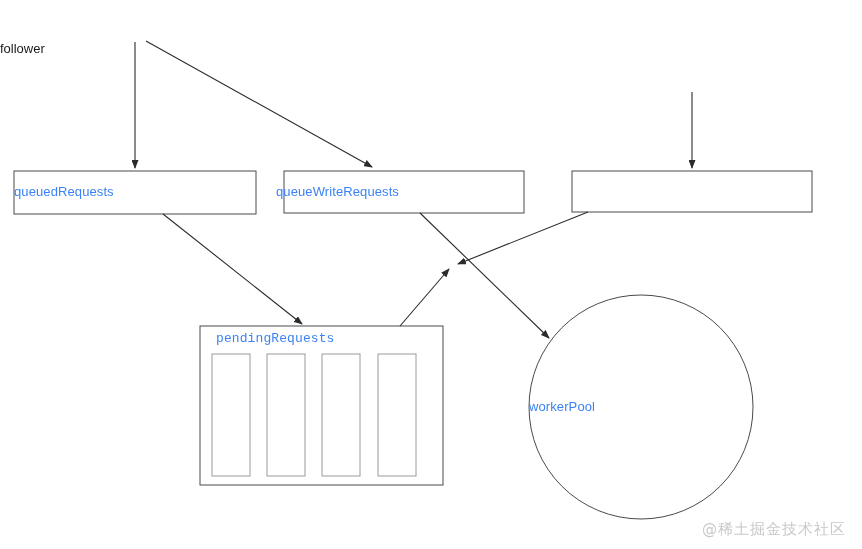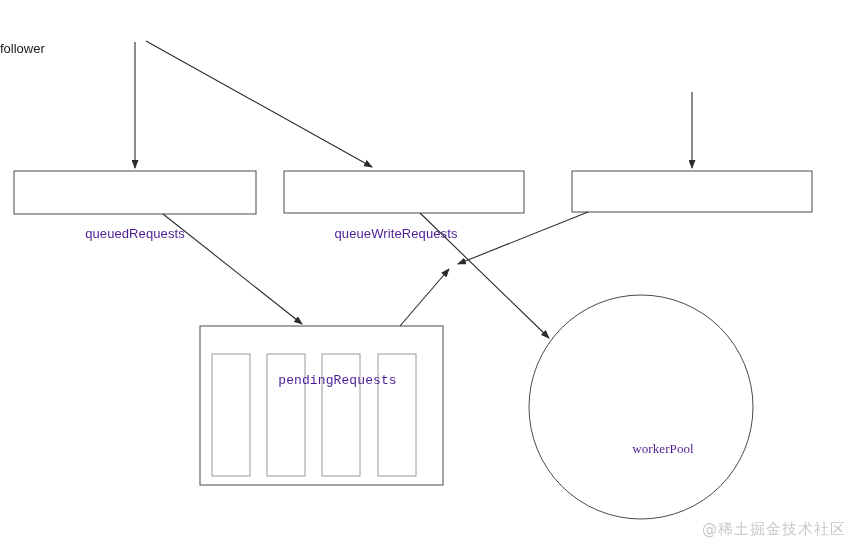--- a/index.html
+++ b/index.html
@@ -20,25 +20,24 @@
   #diagram-svg {
     position: absolute;
     left: 0;
     top: 0;
     width: 862px;
     height: 549px;
   }
   .node-label {
     position: absolute;
     font-size: 13px;
-    color: #4c1d95;
+    color: #3b82f6;
     white-space: nowrap;
-    text-align: center;
+    text-align: left;
     letter-spacing: 0.1px;
-    margin-top: 42px;
   }
   .actor-label {
     position: absolute;
     font-size: 13px;
     color: #1a1a1a;
     white-space: nowrap;
     margin-top: 19px;
   }
   .watermark {
     position: absolute;
@@ -100,22 +99,22 @@
     <line x1="588" y1="212" x2="458" y2="264" stroke="#2b2b2b" stroke-width="1.1" marker-end="url(#arrowhead)"></line>
 
     <line x1="400" y1="326" x2="449" y2="269" stroke="#2b2b2b" stroke-width="1.1" marker-end="url(#arrowhead)"></line>
   </svg>
 
   <div class="actor-label" style="left:0; top:22px; width:270px;">follower</div>
 
 
   <div class="node-label" style="left:14px; top:184px; width:242px;">queuedRequests</div>
 
-  <div class="node-label" style="left:300px; top:184px; width:192px;">queueWriteRequests</div>
+  <div class="node-label" style="left:276px; top:184px; width:192px;">queueWriteRequests</div>
 
 
   <div class="node-label" style="left:216px; top:331px; width:243px;font-family:Liberation Mono, monospace;">pendingRequests</div>
 
-  <div class="node-label" style="left:529px; top:399px; width:268px;font-family:Liberation Serif, serif;">workerPool</div>
+  <div class="node-label" style="left:529px; top:399px; width:268px;">workerPool</div>
 
   <div class="watermark">@稀土掘金技术社区</div>
 
 </div>
 
 </body></html>

